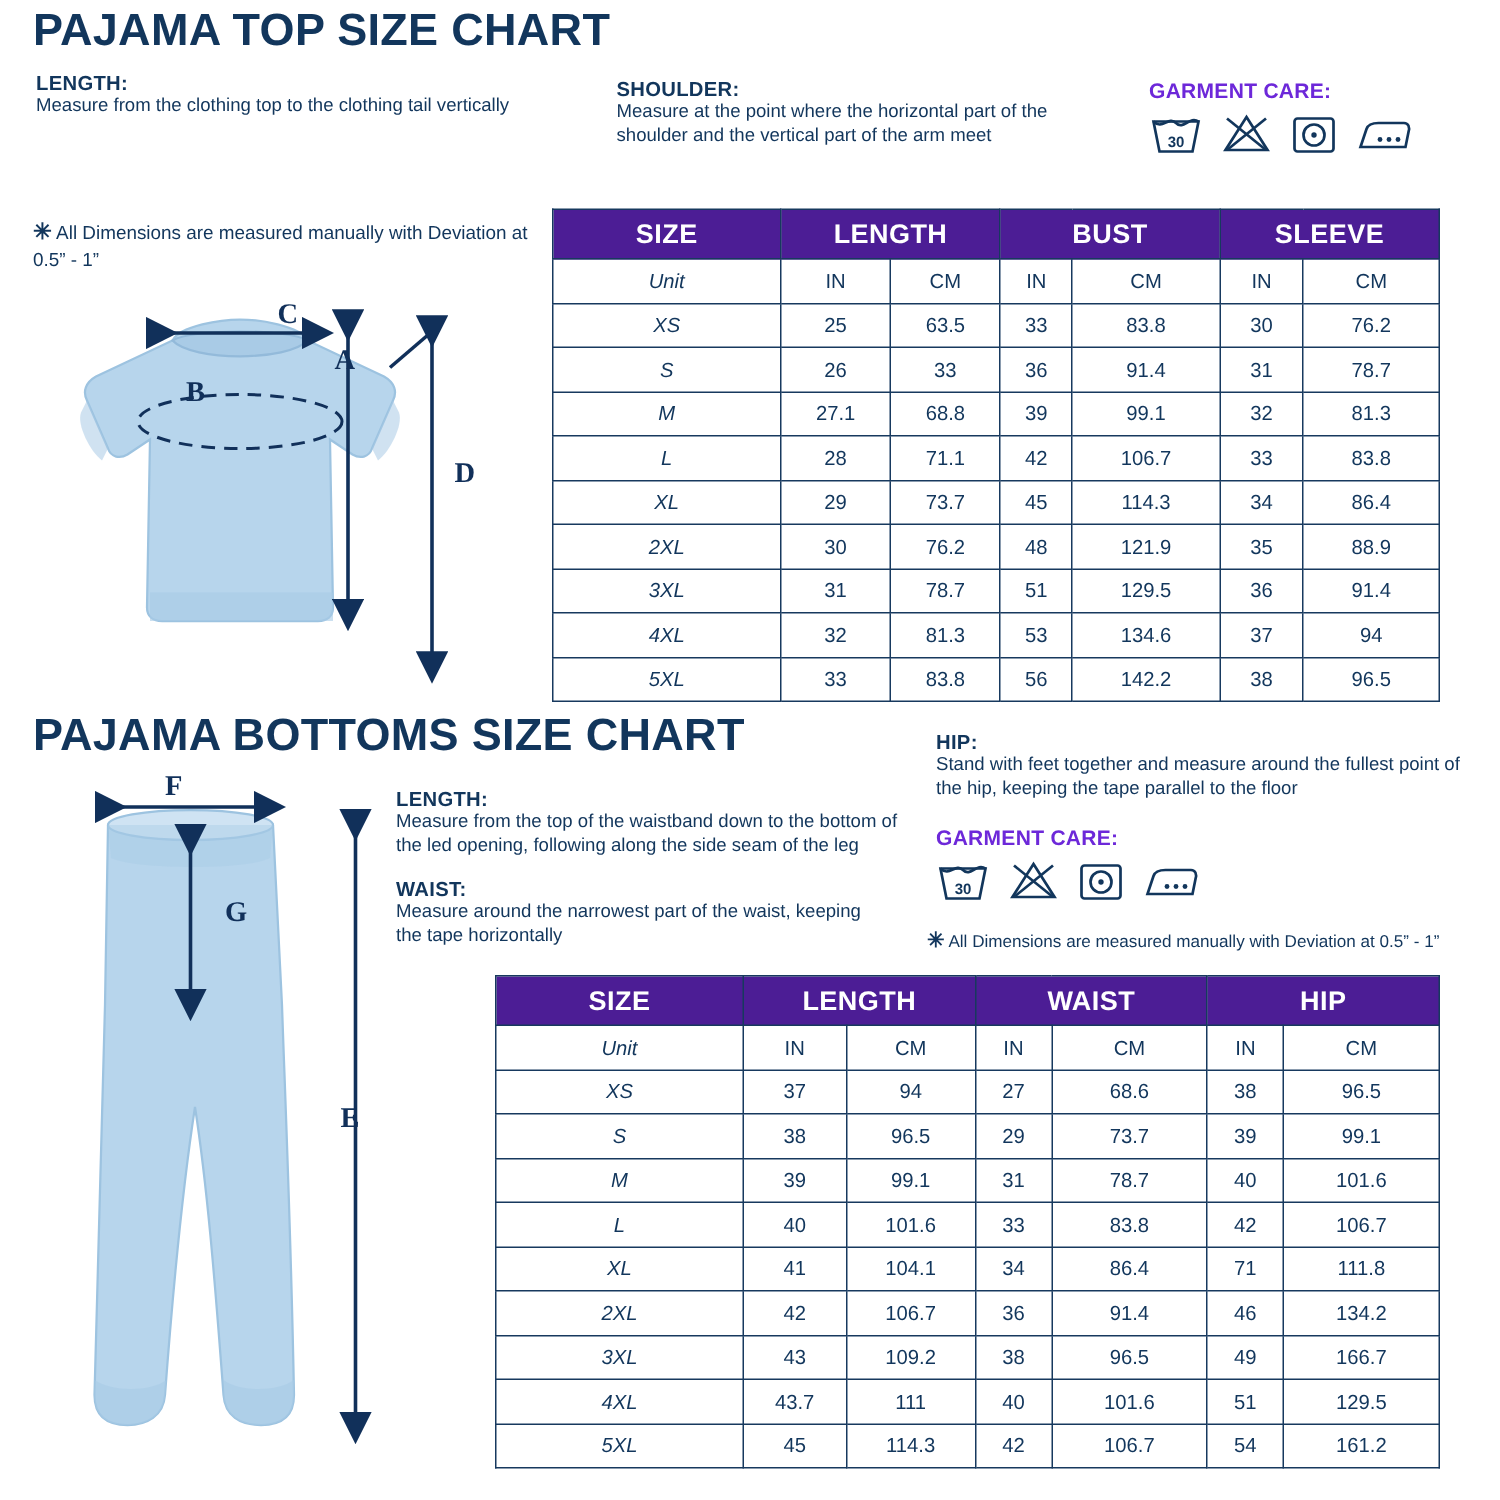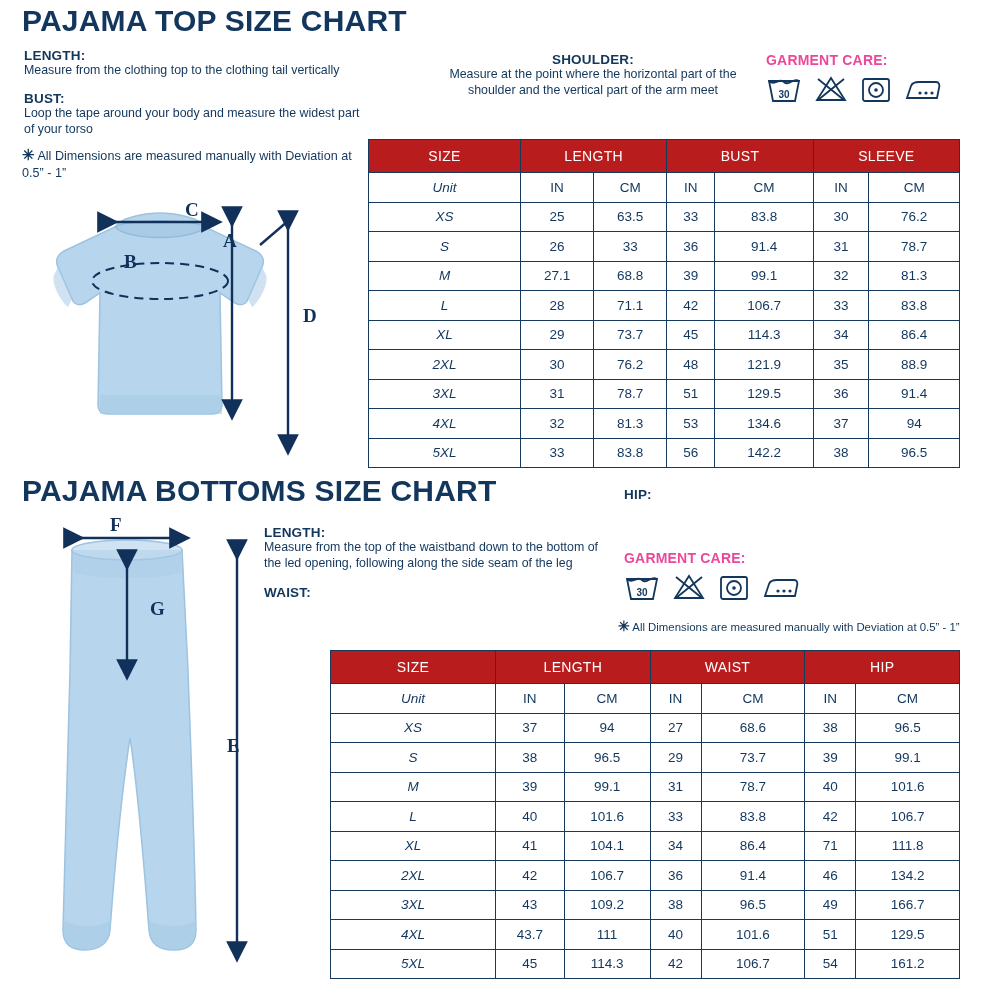--- a/index.html
+++ b/index.html
@@ -29,53 +29,53 @@
   
   .instr { position: absolute; color: #12365c; }
   .instr .lbl { font-weight: bold; font-size: 13.5px; letter-spacing: .2px; }
   .instr .txt { font-size: 12.4px; line-height: 1.28; }
 
   #top-length { left: 24px; top: 48px; width: 370px; }
   #top-bust { left: 24px; top: 91px; width: 345px; }
   #top-note { left: 22px; top: 145px; width: 330px; font-size: 12.6px; line-height: 1.35; }
   #top-note .star { font-size: 15px; font-weight: bold; }
 
-  #top-shoulder { left: 428px; top: 52px; width: 330px; text-align: center; }
+  #top-shoulder { left: 411px; top: 52px; width: 330px; }
 
   #bottom-length { left: 264px; top: 525px; width: 350px; }
   #bottom-waist { left: 264px; top: 585px; width: 330px; }
   #bottom-hip { left: 624px; top: 487px; width: 350px; }
   #bottom-note { left: 618px; top: 618px; width: 375px; font-size: 11.4px; }
   #bottom-note .star { font-size: 14px; font-weight: bold; }
 
   
   .care { position: absolute; }
-  .care .care-title { font-weight: bold; font-size: 14px; color: #ec4899; letter-spacing: .2px; }
+  .care .care-title { font-weight: bold; font-size: 14px; color: #6d28d9; letter-spacing: .2px; }
   .care-icons { display: flex; gap: 11px; margin-top: 6px; align-items: center; }
   .care-icons svg { display: block; }
   #care-top { left: 766px; top: 52px; }
   #care-bottom { left: 624px; top: 550px; }
 
   
   table.size-table {
     position: absolute;
     border-collapse: collapse;
     background: #fff;
     font-size: 13.5px;
   }
   table.size-table th, table.size-table td {
     border: 1px solid #17395e;
     text-align: center;
     color: #12365c;
   }
   table.size-table thead th {
-    background: #b91c1c;
+    background: #4c1d95;
     color: #ffffff;
-    font-weight: normal;
-    font-size: 14px;
+    font-weight: bold;
+    font-size: 18px;
     height: 33px;
     letter-spacing: .3px;
   }
   table.size-table tbody td { height: 29.5px; }
   table.size-table tbody tr td:first-child { font-weight: normal; font-style: italic; }
   #table-top { left: 368px; top: 139px; width: 592px; }
   #table-bottom { left: 330px; top: 650px; width: 630px; }
 
   
   .illus { position: absolute; }
@@ -94,24 +94,20 @@
 
 <div class="page">
 
   <div class="chart-title" id="top-title">PAJAMA TOP SIZE CHART</div>
 
   <div class="instr" id="top-length">
     <div class="lbl">LENGTH:</div>
     <div class="txt">Measure from the clothing top to the clothing tail vertically</div>
   </div>
 
-  <div class="instr" id="top-bust">
-    <div class="lbl">BUST:</div>
-    <div class="txt">Loop the tape around your body and measure the widest part of your torso</div>
-  </div>
 
   <div class="instr" id="top-note">
     <span class="star">✳</span>
     <span>All Dimensions are measured manually with Deviation at 0.5” - 1”</span>
   </div>
 
   <div class="instr" id="top-shoulder">
     <div class="lbl">SHOULDER:</div>
     <div class="txt">Measure at the point where the horizontal part of the shoulder and the vertical part of the arm meet</div>
   </div>
@@ -291,24 +287,26 @@
 
   <div class="chart-title" id="bottom-title">PAJAMA BOTTOMS SIZE CHART</div>
 
   <div class="instr" id="bottom-length">
     <div class="lbl">LENGTH:</div>
     <div class="txt">Measure from the top of the waistband down to the bottom of the led opening, following along the side seam of the leg</div>
   </div>
 
   <div class="instr" id="bottom-waist">
     <div class="lbl">WAIST:</div>
+    <div class="txt">Measure around the narrowest part of the waist, keeping the tape horizontally</div>
   </div>
 
   <div class="instr" id="bottom-hip">
     <div class="lbl">HIP:</div>
+    <div class="txt">Stand with feet together and measure around the fullest point of the hip, keeping the tape parallel to the floor</div>
   </div>
 
   <div class="instr" id="bottom-note">
     <span class="star">✳</span>
     <span>All Dimensions are measured manually with Deviation at 0.5” - 1”</span>
   </div>
 
   <div class="care" id="care-bottom">
     <div class="care-title">GARMENT CARE:</div>
     <div class="care-icons">

